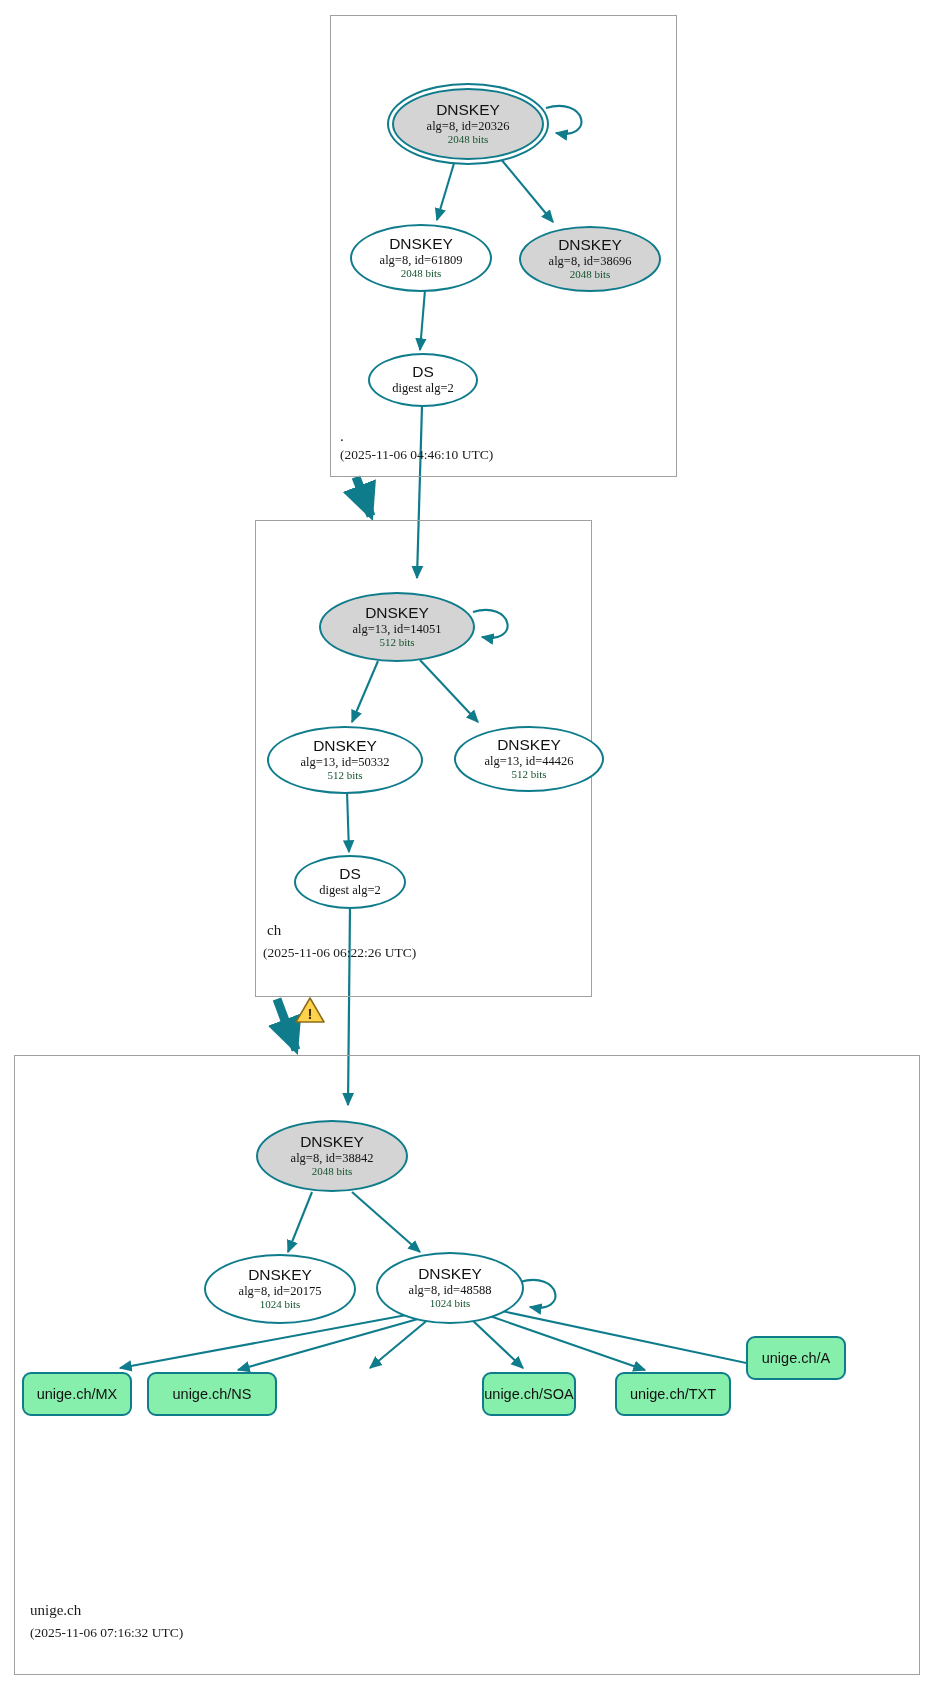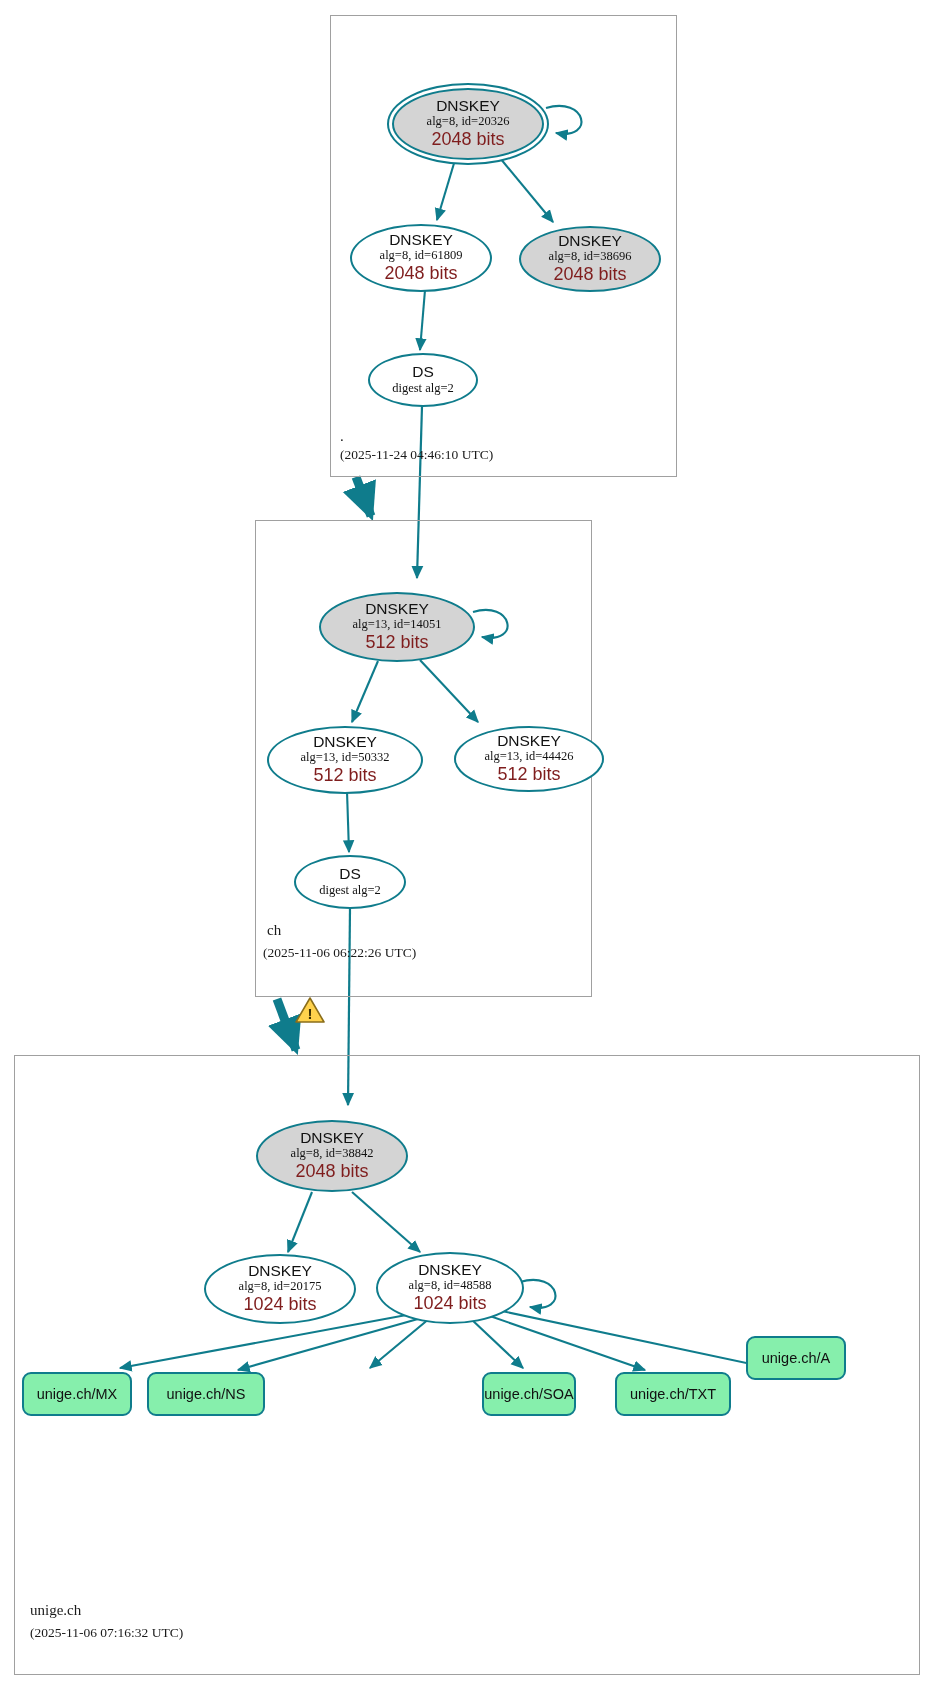--- a/index.html
+++ b/index.html
@@ -11,21 +11,21 @@
   .zonelabel{position:absolute;font-family:"Liberation Serif",serif;font-size:15px;color:#1a1a1a;white-space:nowrap;}
   .zonetime{position:absolute;font-family:"Liberation Serif",serif;font-size:13.5px;color:#1a1a1a;white-space:nowrap;}
   .node{position:absolute;display:flex;flex-direction:column;align-items:center;justify-content:center;
         text-align:center;box-sizing:border-box;}
   .ell{border:2px solid #0f7c8c;border-radius:50%;background:#ffffff;}
   .ell.filled{background:#d4d4d4;}
   .ell.anchor{box-shadow:0 0 0 3px #ffffff,0 0 0 5px #0f7c8c;}
   .rrset{border:2px solid #0f7c8c;border-radius:9px;background:#86efac;}
   .t1{font-family:"Liberation Sans",sans-serif;font-size:15.5px;color:#111;line-height:1.08;}
   .t2{font-family:"Liberation Serif",serif;font-size:12.5px;color:#111;line-height:1.18;}
-  .t3{font-family:Liberation Sans, sans-serif;font-size:18px;color:#7f1d1d;line-height:1.18;}
+  .t3{font-family:Liberation Serif, serif;font-size:11px;color:#14532d;line-height:1.18;}
   .rrlabel{font-family:"Liberation Sans",sans-serif;font-size:14.5px;color:#111;white-space:nowrap;}
   .warn{position:absolute;width:0;height:0;}
 </style>
 </head>
 <body>
 
 <div id="stage">
 
   <svg class="layer">
     <defs>
@@ -70,21 +70,21 @@
     </g>
 
     <g fill="none" stroke="#0f7c8c" stroke-width="9" marker-end="url(#arbig)">
       <path d="M356,477 L371,516"></path>
       <path d="M277,999 L296,1050"></path>
     </g>
   </svg>
 
   <div class="zonebox" style="left:330px;top:15px;width:347px;height:462px;"></div>
   <div class="zonelabel" style="left:340px;top:428px;">.</div>
-  <div class="zonetime" style="left:340px;top:447px;">(2025-11-24 04:46:10 UTC)</div>
+  <div class="zonetime" style="left:340px;top:447px;">(2025-11-06 04:46:10 UTC)</div>
 
   <div class="zonebox" style="left:255px;top:520px;width:337px;height:477px;"></div>
   <div class="zonelabel" style="left:267px;top:922px;">ch</div>
   <div class="zonetime" style="left:263px;top:945px;">(2025-11-06 06:22:26 UTC)</div>
 
   <div class="zonebox" style="left:14px;top:1055px;width:906px;height:620px;"></div>
   <div class="zonelabel" style="left:30px;top:1602px;">unige.ch</div>
   <div class="zonetime" style="left:30px;top:1625px;">(2025-11-06 07:16:32 UTC)</div>
 
   <div class="node ell filled anchor" style="left:392px;top:88px;width:152px;height:72px;">
@@ -152,21 +152,21 @@
 
   <div class="node ell" style="left:376px;top:1252px;width:148px;height:72px;">
     <div class="t1">DNSKEY</div>
     <div class="t2">alg=8, id=48588</div>
     <div class="t3">1024 bits</div>
   </div>
 
   <div class="node rrset" style="left:22px;top:1372px;width:110px;height:44px;">
     <div class="rrlabel">unige.ch/MX</div>
   </div>
-  <div class="node rrset" style="left:147px;top:1372px;width:118px;height:44px;">
+  <div class="node rrset" style="left:147px;top:1372px;width:130px;height:44px;">
     <div class="rrlabel">unige.ch/NS</div>
   </div>
   <div class="node rrset" style="left:482px;top:1372px;width:94px;height:44px;">
     <div class="rrlabel">unige.ch/SOA</div>
   </div>
   <div class="node rrset" style="left:615px;top:1372px;width:116px;height:44px;">
     <div class="rrlabel">unige.ch/TXT</div>
   </div>
   <div class="node rrset" style="left:746px;top:1336px;width:100px;height:44px;">
     <div class="rrlabel">unige.ch/A</div>

